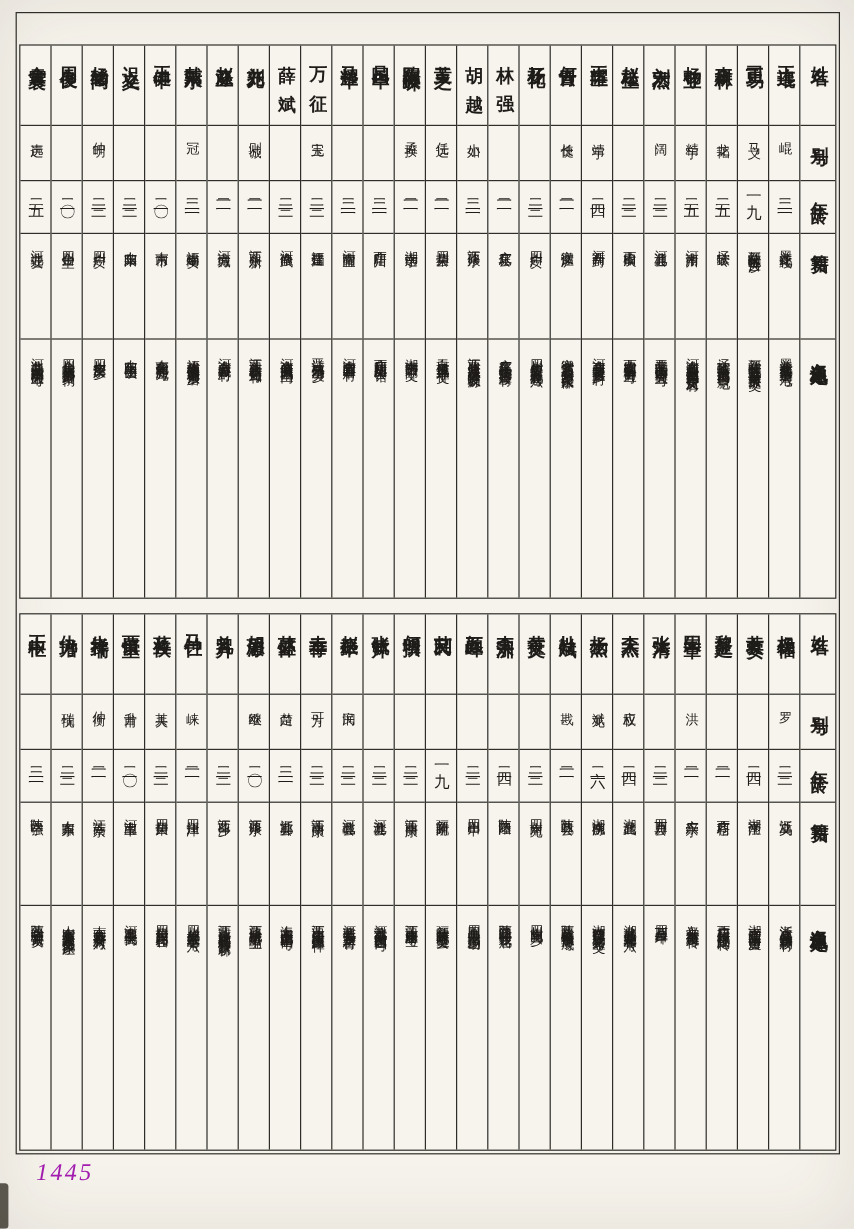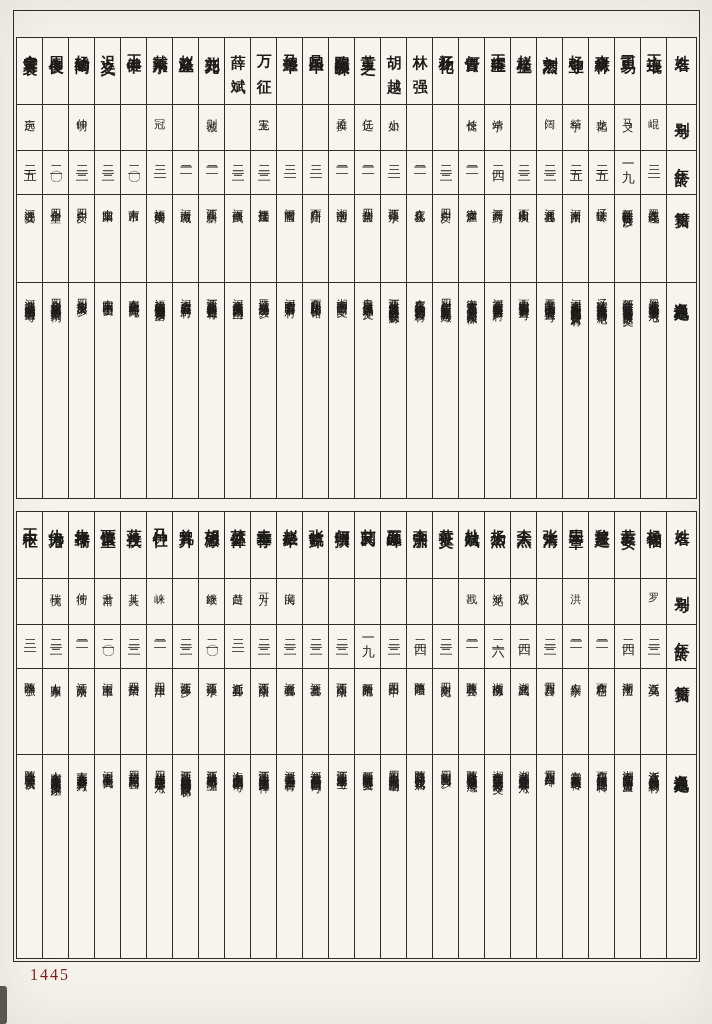--- a/index.html
+++ b/index.html
@@ -67,22 +67,23 @@
   .c-addr span{font-size:11px;letter-spacing:1px;line-height:1.2;padding-top:2px;}
   
   .hcell span{font-weight:700;font-size:15px;}
   .h-name{letter-spacing:16px;}
   .h-alias{letter-spacing:7px;}
   .h-age{letter-spacing:6px;}
   .h-native{letter-spacing:34px;}
   .h-addr{letter-spacing:27px;padding-top:4px;}
   .page-number{
     position:absolute;left:30px;top:966px;
-    font-size:16px;letter-spacing:2px;color:#7f1d1d;
+    font-size:20px;letter-spacing:2px;color:#a21caf;
     font-family:"Liberation Serif","DejaVu Serif",serif;
+    font-style:italic;
   }
 </style>
 </head>
 <body>
 
 <div class="page">
   <div class="frame">
     <div class="frame-inner">
 
       <section class="dir-table top">

